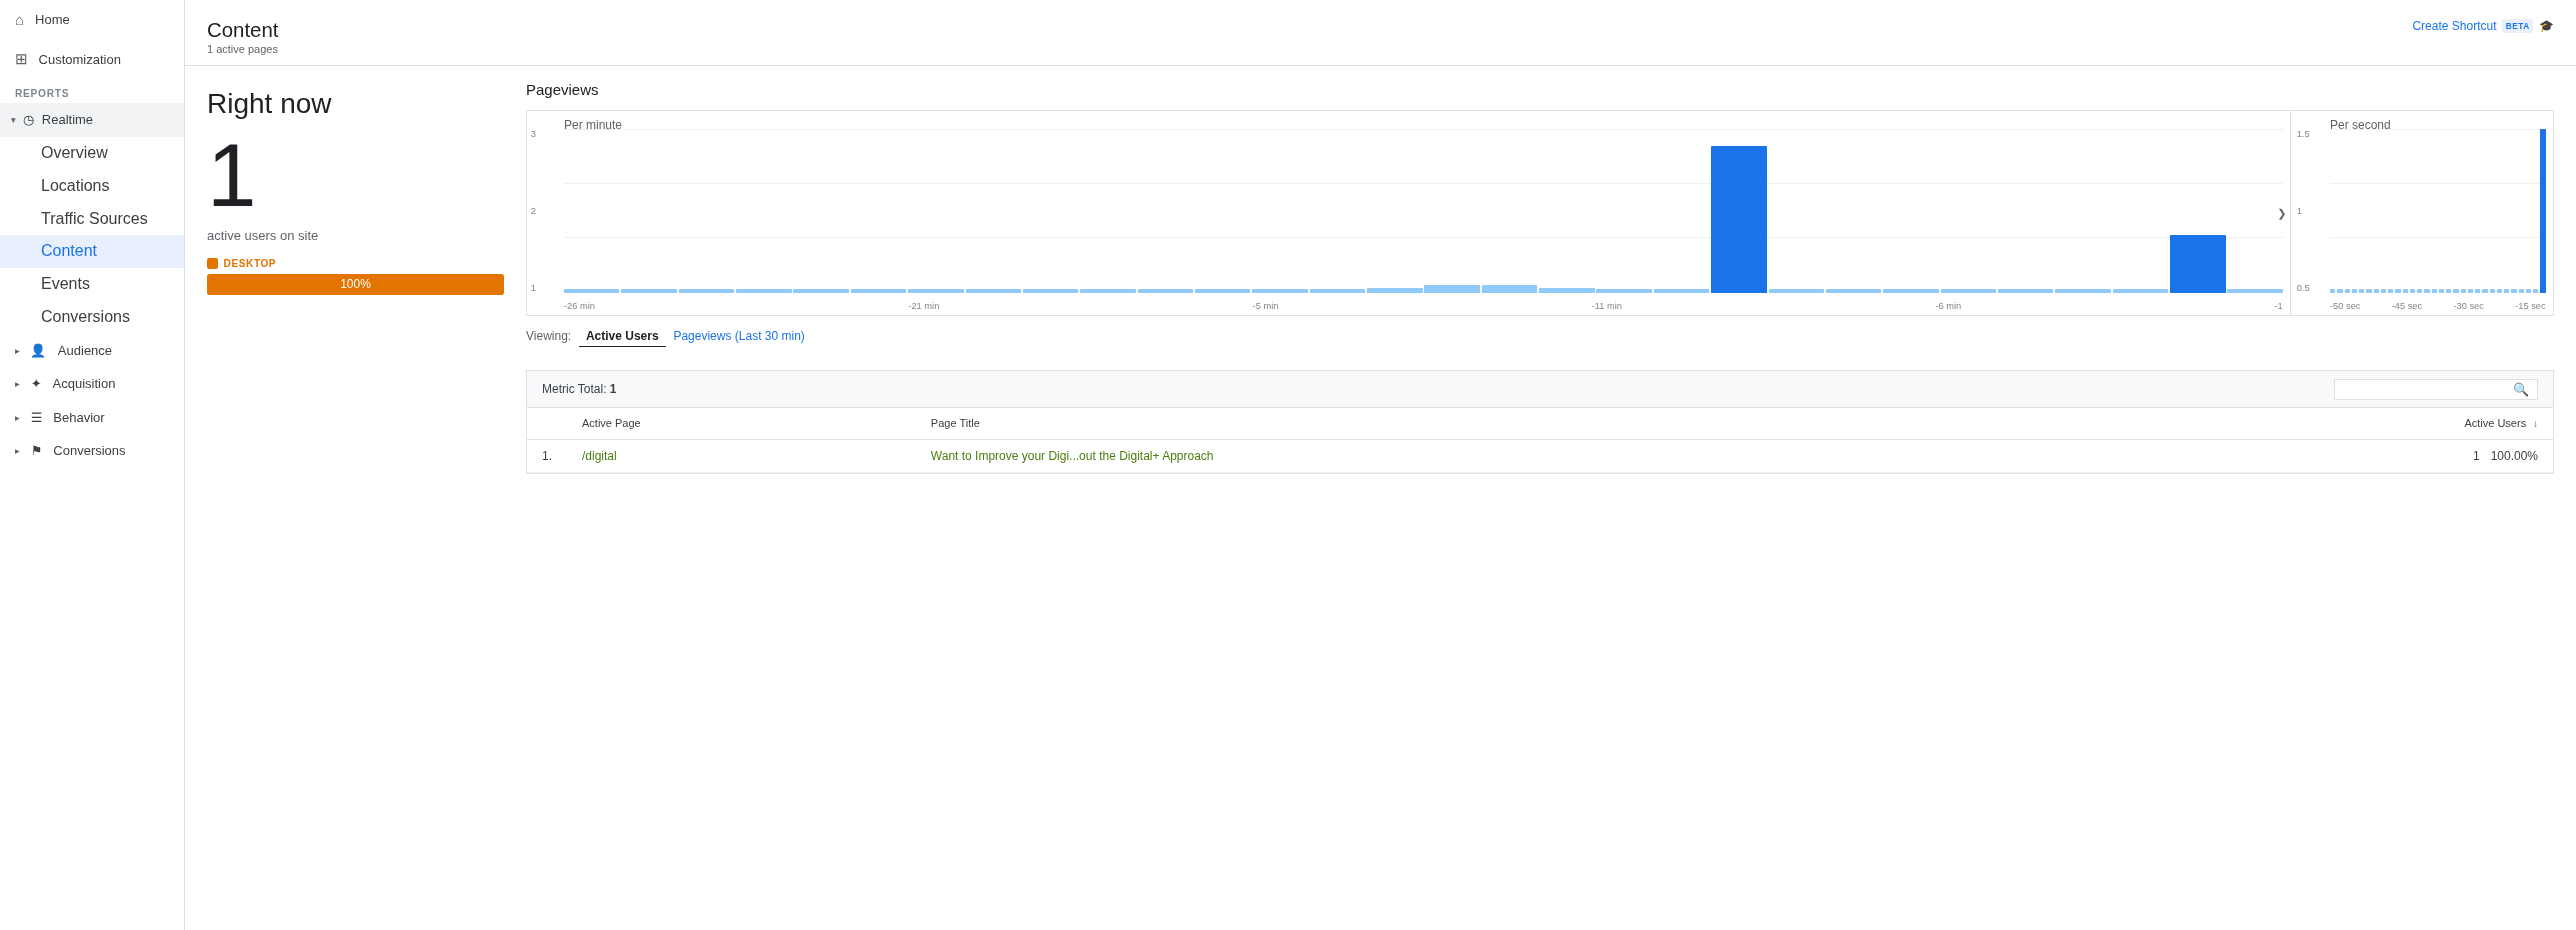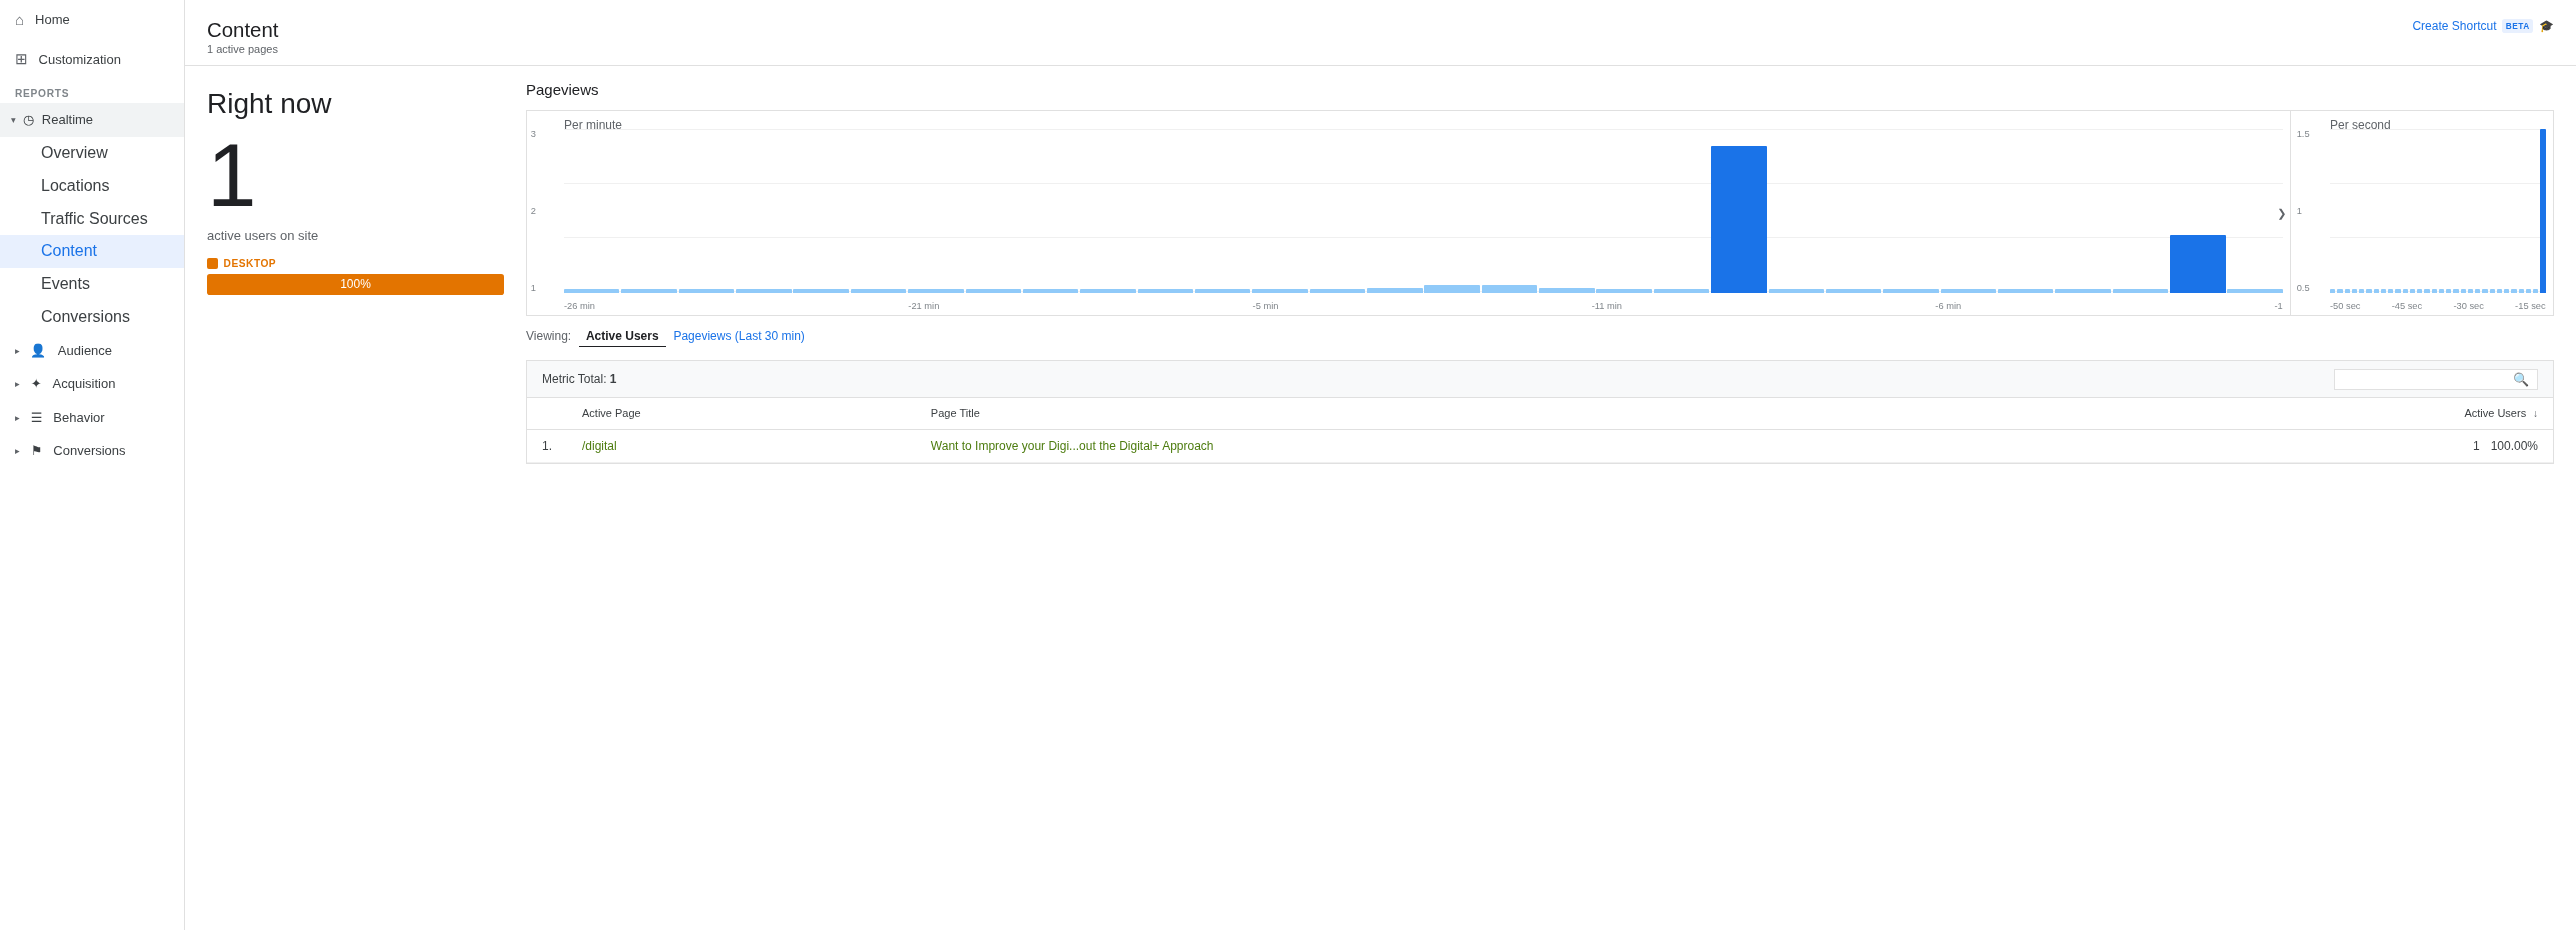--- a/index.html
+++ b/index.html
@@ -296,21 +296,21 @@
     }
     .viewing-tab-link {
       color: #1a73e8;
       cursor: pointer;
       font-size: 12px;
       text-decoration: none;
     }
 
     
     .table-section {
-      margin-top: 13px;
+      margin-top: 23px;
       border: 0.9px solid #e0e0e0;
     }
     .table-header-row {
       background: #f8f9fa;
       display: flex;
       align-items: center;
       padding: 7.4px 15px;
       border-bottom: 0.9px solid #e0e0e0;
       justify-content: space-between;
     }

